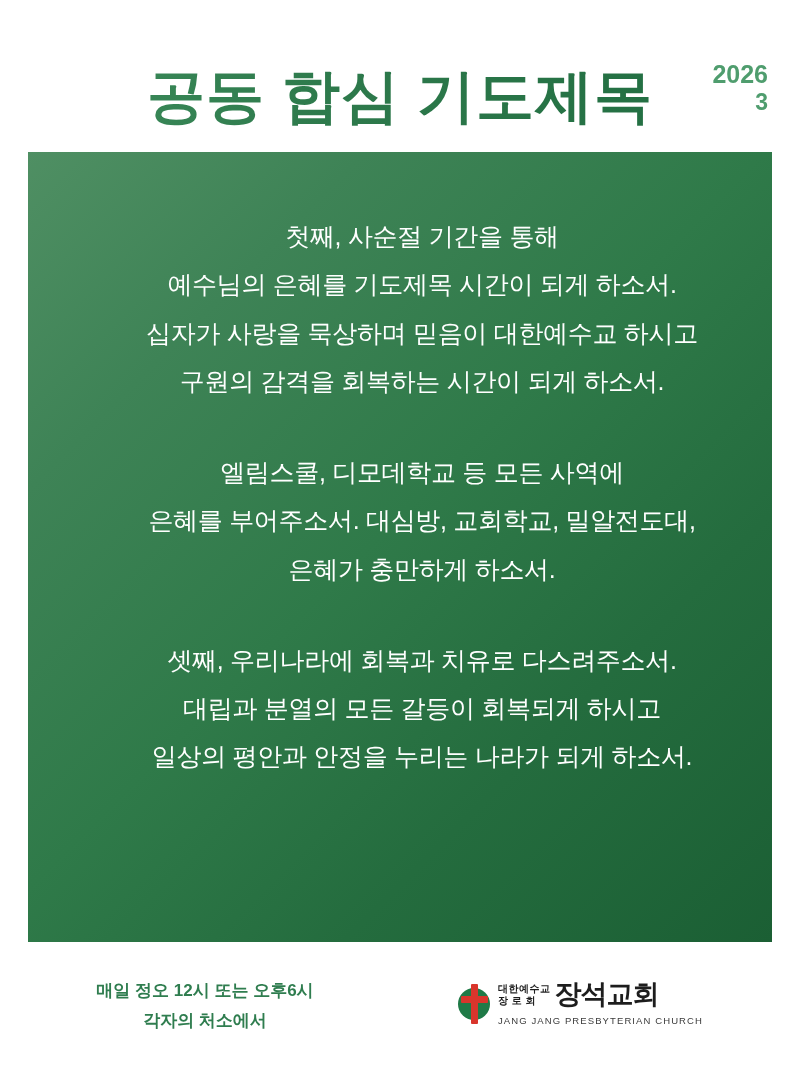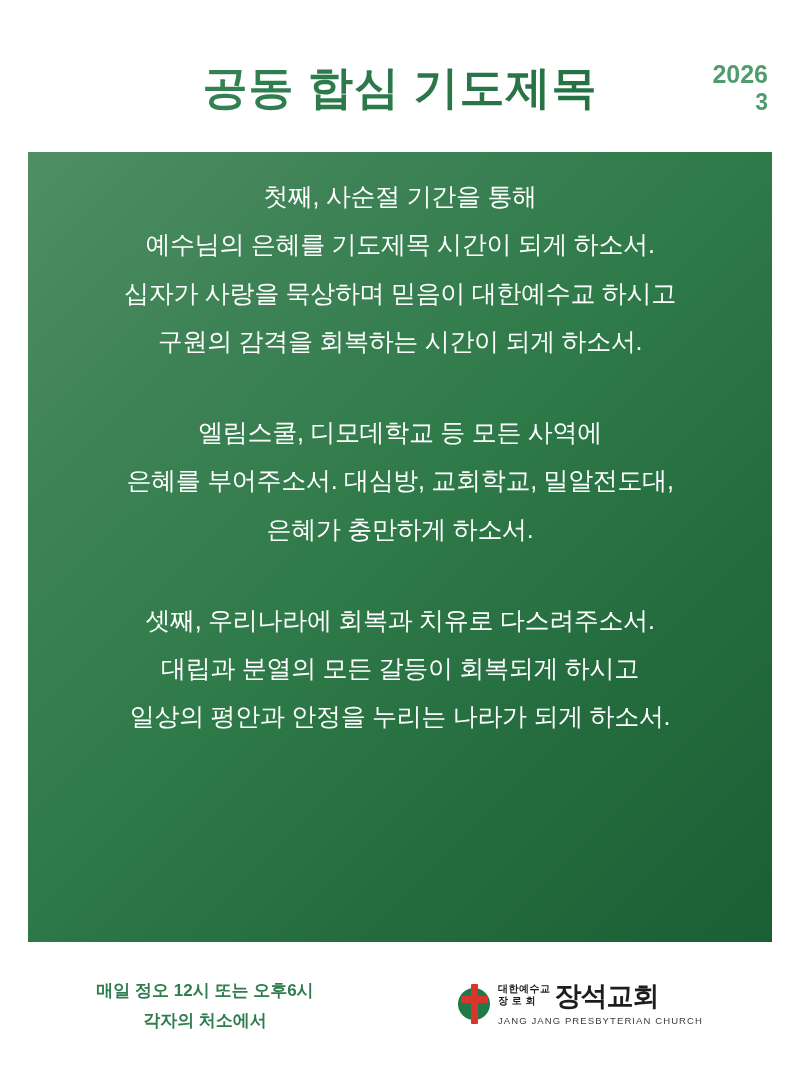--- a/index.html
+++ b/index.html
@@ -22,21 +22,21 @@
     left: 0;
     width: 800px;
     height: 152px;
   }
   .main-title {
     position: absolute;
     left: 0;
     top: 58px;
     width: 800px;
     text-align: center;
-    font-size: 45px;
+    font-size: 58px;
     font-weight: bold;
     letter-spacing: 1px;
     color: #2f7d4f;
     background: linear-gradient(90deg, #3f8f5e 0%, #2e7a4c 40%, #1f6b3f 100%);
     -webkit-background-clip: text;
     background-clip: text;
     -webkit-text-fill-color: transparent;
     white-space: nowrap;
     text-decoration: underline;
   }
@@ -70,22 +70,22 @@
   }
   .panel-inner {
     position: absolute;
     left: 0;
     top: 0;
     width: 744px;
     height: 790px;
     display: flex;
     flex-direction: column;
     justify-content: flex-start;
-    align-items: center;
-    padding-top: 20px;
+    align-items: flex-end;
+    padding-top: 60px;
     box-sizing: border-box;
   }
   .para {
     width: 700px;
     text-align: center;
     color: #ffffff;
     font-size: 25px;
     line-height: 1.93;
     letter-spacing: -0.3px;
     word-break: keep-all;
@@ -170,21 +170,21 @@
     letter-spacing: 0.5px;
     padding-bottom: 2px;
   }
   .logo-denom span { display: block; }
   .logo-name {
     font-size: 27px;
     font-weight: bold;
     color: #1d1d1d;
     line-height: 1;
     letter-spacing: -1px;
-    font-family: Liberation Sans, sans-serif;
+    font-family: Liberation Mono, monospace;
   }
   .logo-en {
     font-size: 9.5px;
     color: #3b3b3b;
     letter-spacing: 1.1px;
     margin-top: 5px;
     text-align: right;
   }
 </style>
 </head>

